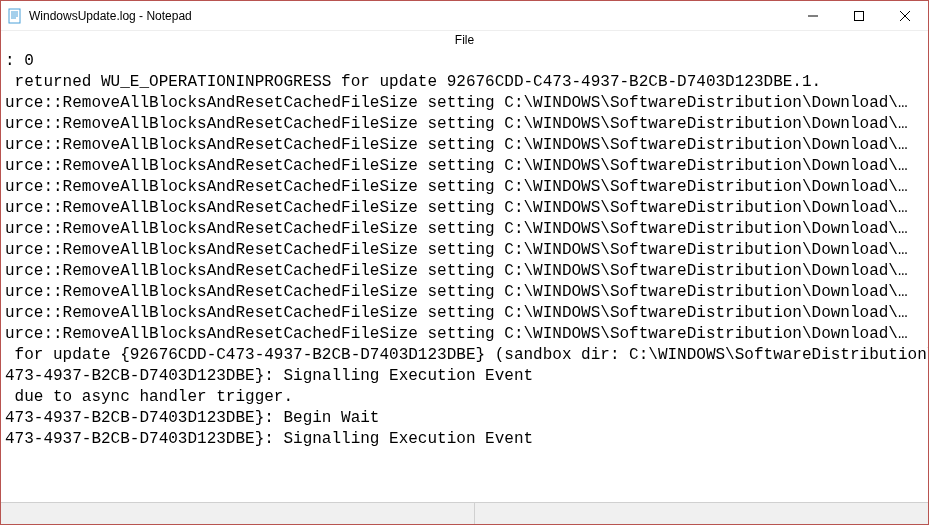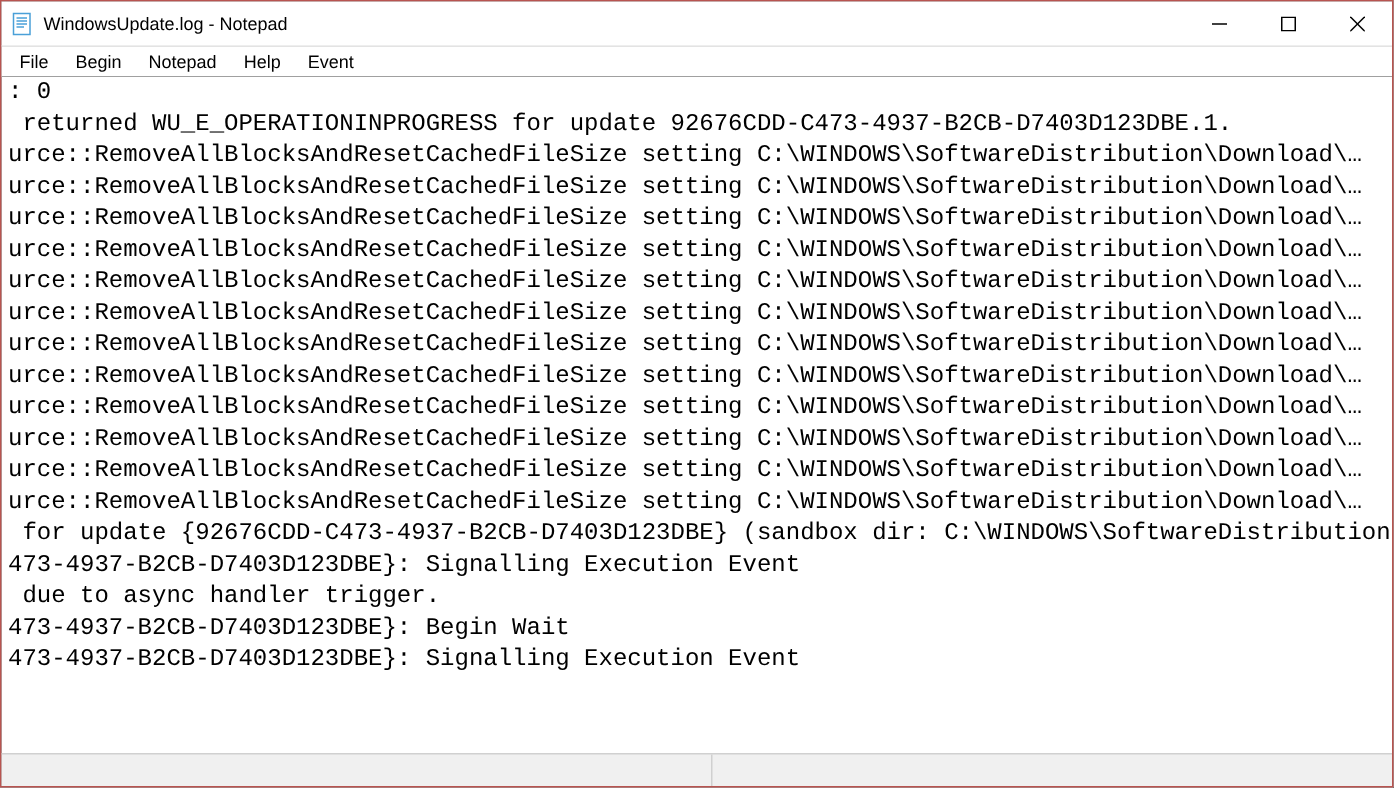--- a/index.html
+++ b/index.html
@@ -11,21 +11,21 @@
     width: 929px;
     height: 525px;
     overflow: hidden;
     border: 1px solid #b85450;
   }
   .window {
     display: flex;
     flex-direction: column;
     width: 100%;
     height: 100%;
-    background: #404040;
+    background: #84cc16;
   }
   .titlebar {
     height: 30px;
     background: #fff;
     display: flex;
     align-items: center;
     padding: 0 0 0 6px;
     border-bottom: 1px solid #eee;
   }
   .titlebar .icon {
@@ -55,20 +55,21 @@
     background: transparent;
     border: none;
   }
   .menubar {
     height: 20px;
     background: #fff;
     display: flex;
     align-items: center;
     padding: 0 4px;
     gap: 2px;
+    flex-direction: column;
   }
   .menu-item {
     padding: 2px 8px;
     font-size: 12px;
     color: #000;
     cursor: default;
   }
   .editor-wrap {
     flex: 1 1 auto;
     position: relative;

